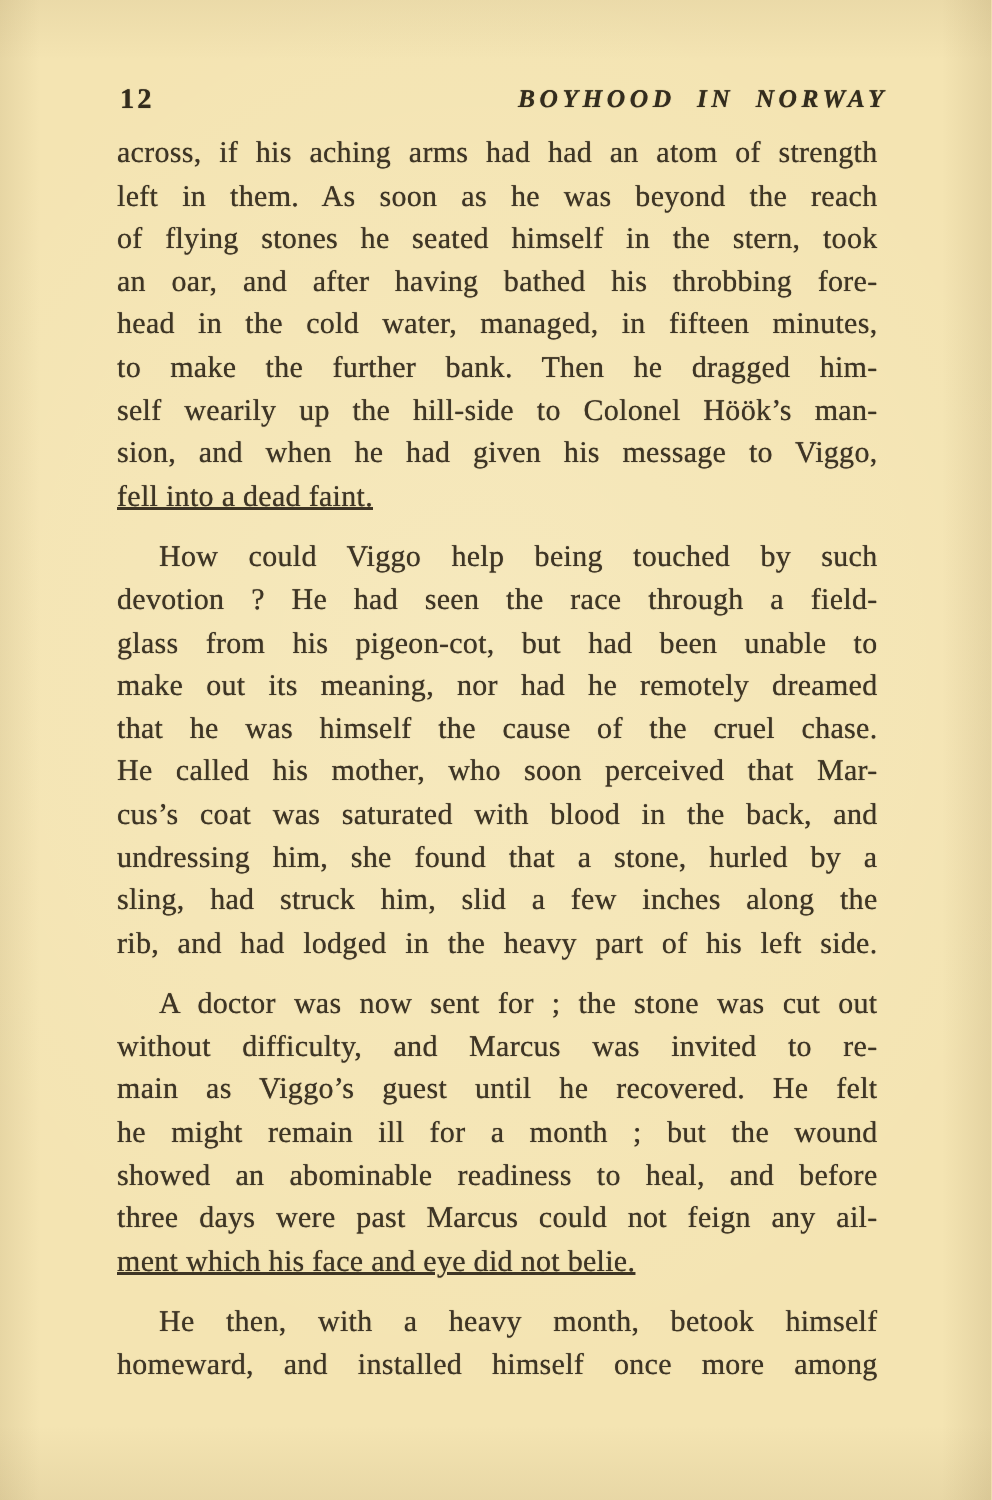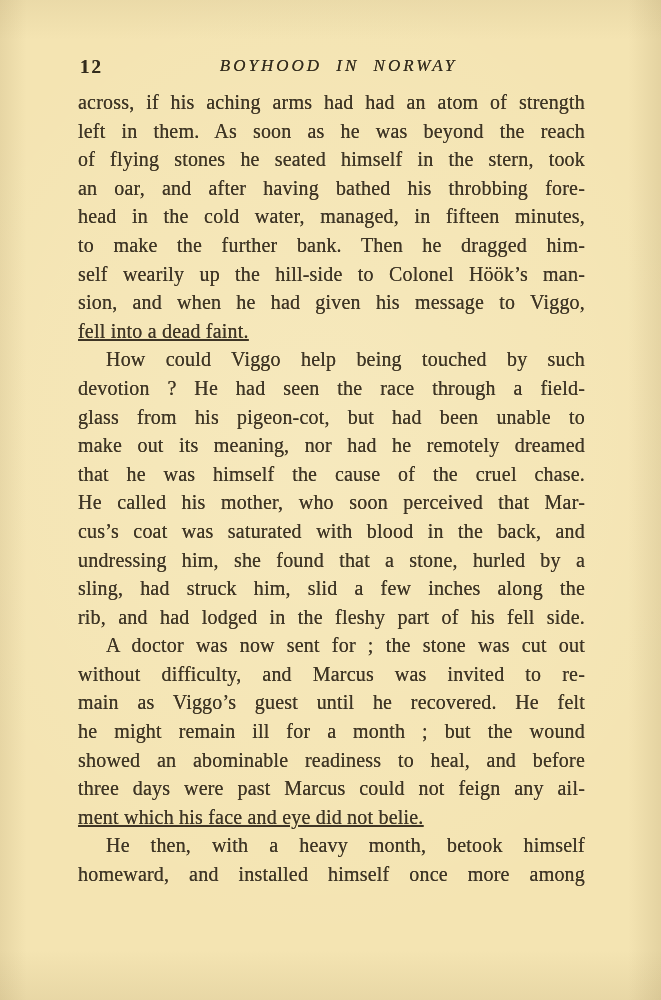--- a/index.html
+++ b/index.html
@@ -35,24 +35,24 @@
     position: absolute;
     left: 2px; top: 0;
     font-size: 19px;
     font-weight: bold;
     letter-spacing: 2px;
     text-shadow: 0 0 0.6px rgba(51,44,29,0.85);
   }
   .running-title {
     position: absolute;
     left: 0; right: 0; top: 0;
-    text-align: center;
+    text-align: right;
     transform: translateX(7px);
     font-size: 17px;
-    font-weight: normal;
+    font-weight: bold;
     font-style: italic;
     letter-spacing: 3px;
     word-spacing: 7px;
     text-shadow: 0 0 0.6px rgba(51,44,29,0.85);
   }
   .body-text {
     position: absolute;
     left: 78px; top: 88px;
     width: 507px;
     color: var(--ink);
@@ -63,21 +63,21 @@
   .paragraph { margin: 0; }
   .line {
     line-height: 28.6px;
     height: 28.6px;
     text-align: justify;
     text-align-last: justify;
     white-space: normal;
     overflow: hidden;
   }
   .line.short { text-align-last: left; text-decoration: underline; }
-  .paragraph.indented .line:first-child { text-indent: 28px; }
+  .paragraph.indented .line:first-child { text-indent: 28px; margin-top: 12px; }
 </style>
 </head>
 <body>
 
 <div class="page">
   <div class="page-header">
     <span class="folio">12</span>
     <span class="running-title">BOYHOOD IN NORWAY</span>
   </div>
   <div class="body-text">
@@ -95,21 +95,21 @@
       <div class="paragraph indented">
         <div class="line">How could Viggo help being touched by such</div>
         <div class="line">devotion ?  He had seen the race through a field-</div>
         <div class="line">glass from his pigeon-cot, but had been unable to</div>
         <div class="line">make out its meaning, nor had he remotely dreamed</div>
         <div class="line">that he was himself the cause of the cruel chase.</div>
         <div class="line">He called his mother, who soon perceived that Mar-</div>
         <div class="line">cus’s coat was saturated with blood in the back, and</div>
         <div class="line">undressing him, she found that a stone, hurled by a</div>
         <div class="line">sling, had struck him, slid a few inches along the</div>
-        <div class="line">rib, and had lodged in the fleshy part of his fell side.</div>
+        <div class="line">rib, and had lodged in the heavy part of his left side.</div>
       </div>
       <div class="paragraph indented">
         <div class="line">A doctor was now sent for ; the stone was cut out</div>
         <div class="line">without difficulty, and Marcus was invited to re-</div>
         <div class="line">main as Viggo’s guest until he recovered.  He felt</div>
         <div class="line">he might remain ill for a month ; but the wound</div>
         <div class="line">showed an abominable readiness to heal, and before</div>
         <div class="line">three days were past Marcus could not feign any ail-</div>
         <div class="line short">ment which his face and eye did not belie.</div>
       </div>

